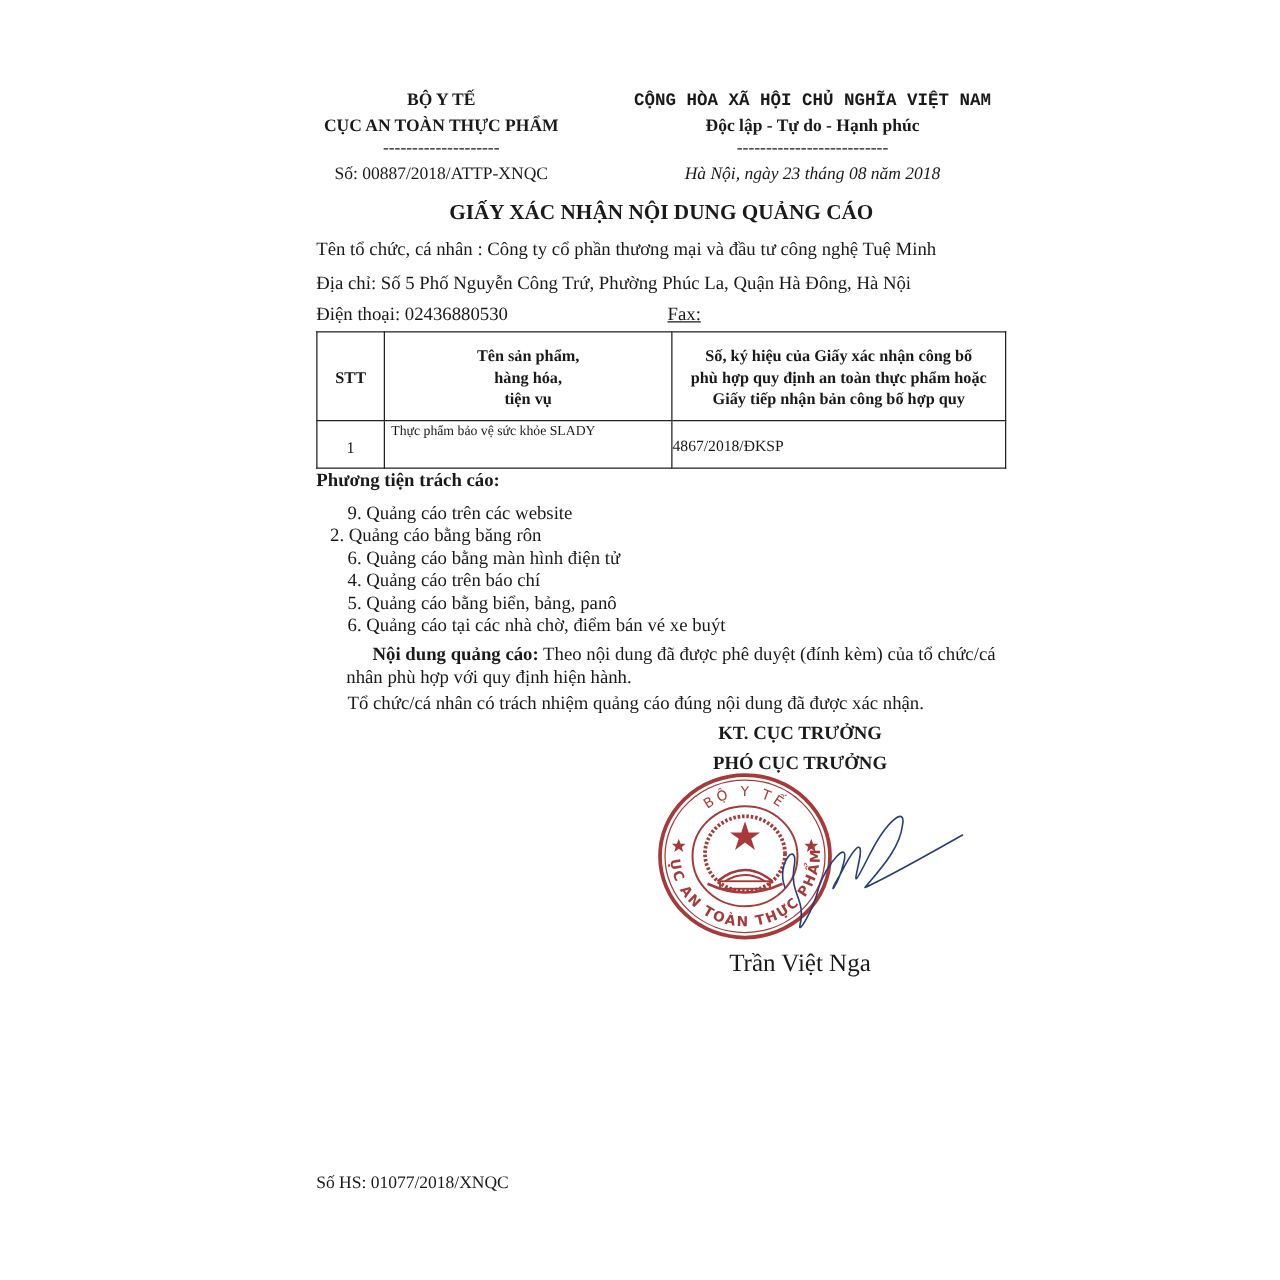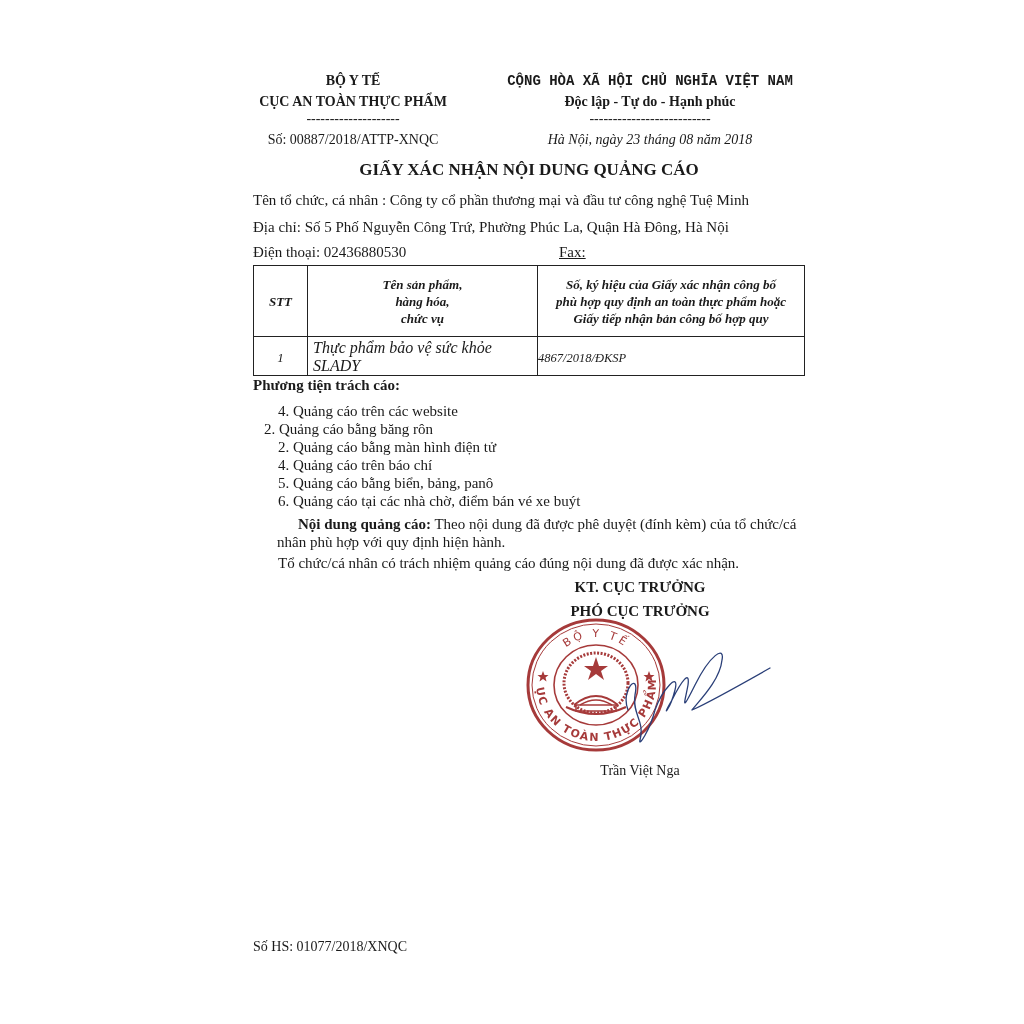--- a/index.html
+++ b/index.html
@@ -10,27 +10,27 @@
     .b { font-weight: bold; }
     .i { font-style: italic; }
     .hdr { font-size: 14px; line-height: 18px; }
     .body-line { font-size: 15px; line-height: 20px; }
 
     .left-col { left: 258px; width: 190px; }
     .right-col { left: 485px; width: 330px; }
 
     table.ptable { position: absolute; left: 253px; top: 265px; width: 552px;
                    border-collapse: collapse; font-size: 13px; }
-    table.ptable td, table.ptable th { border: 1.6px solid #222; padding: 0; font-style: italic; }
+    table.ptable td, table.ptable th { border: 1.6px solid #222; padding: 0; }
     table.ptable th { font-weight: bold; height: 70px; line-height: 17px; text-align: center; vertical-align: middle; }
     table.ptable td { height: 33px; vertical-align: top; }
     .c-stt { width: 53px; }
     .c-name { width: 229px; }
     .td-stt { text-align: center; vertical-align: middle !important; padding-top: 4px !important; }
-    .td-name { padding: 2px 0 0 5px !important; font-size: 16px; }
+    .td-name { padding: 2px 0 0 5px !important; font-size: 11px; }
     .td-code { text-align: left; vertical-align: middle !important; padding-top: 4px !important; font-size: 12.5px; }
 
     .stamp { position: absolute; left: 526px; top: 617px; width: 140px; height: 136px; }
     .signature { position: absolute; left: 610px; top: 640px; width: 170px; height: 110px; }
   </style>
 </head>
 <body>
 
 <div class="abs hdr b center left-col" style="top:72px;">BỘ Y TẾ</div>
 <div class="abs hdr b center left-col" style="top:93px;">CỤC AN TOÀN THỰC PHẨM</div>
@@ -40,49 +40,49 @@
 <div class="abs hdr b center right-col" style="top:72px;font-family:Liberation Mono, monospace;">CỘNG HÒA XÃ HỘI CHỦ NGHĨA VIỆT NAM</div>
 <div class="abs hdr b center right-col" style="top:93px;">Độc lập - Tự do - Hạnh phúc</div>
 <div class="abs hdr center right-col" style="top:110px;">--------------------------</div>
 <div class="abs hdr i center right-col" style="top:131px;">Hà Nội, ngày 23 tháng 08 năm 2018</div>
 
 <div class="abs b center" style="left:253px; width:552px; top:159px; font-size:17px; line-height:22px;">GIẤY XÁC NHẬN NỘI DUNG QUẢNG CÁO</div>
 
 <div class="abs body-line" style="left:253px; top:190px;">Tên tổ chức, cá nhân : Công ty cổ phần thương mại và đầu tư công nghệ Tuệ Minh</div>
 <div class="abs body-line" style="left:253px; top:217px;">Địa chỉ: Số 5 Phố Nguyễn Công Trứ, Phường Phúc La, Quận Hà Đông, Hà Nội</div>
 <div class="abs body-line" style="left:253px; top:242px;">Điện thoại: 02436880530</div>
-<div class="abs body-line" style="left:559px; top:242px;text-decoration:underline;">Fax:</div>
+<div class="abs body-line" style="left:534px; top:242px;text-decoration:underline;">Fax:</div>
 
 <table class="ptable">
   <tbody>
       <tr>
     <th class="c-stt">STT</th>
     <th class="c-name">
       <div>Tên sản phẩm,</div>
       <div>hàng hóa,</div>
-      <div>chức vụ</div>
+      <div>tiện vụ</div>
     </th>
     <th style="white-space:nowrap;">
       <div>Số, ký hiệu của Giấy xác nhận công bố</div>
       <div>phù hợp quy định an toàn thực phẩm hoặc</div>
       <div>Giấy tiếp nhận bản công bố hợp quy</div>
     </th>
   </tr>
   <tr>
     <td class="td-stt">1</td>
     <td class="td-name">Thực phẩm bảo vệ sức khỏe SLADY</td>
     <td class="td-code">4867/2018/ĐKSP</td>
   </tr>
 </tbody>
   </table>
 
 <div class="abs body-line b" style="left:253px; top:375px;">Phương tiện trách cáo:</div>
-<div class="abs body-line" style="left:278px; top:401px;">4. Quảng cáo trên các website</div>
+<div class="abs body-line" style="left:278px; top:401px;">9. Quảng cáo trên các website</div>
 <div class="abs body-line" style="left:264px; top:419px;">2. Quảng cáo bằng băng rôn</div>
-<div class="abs body-line" style="left:278px; top:437px;">2. Quảng cáo bằng màn hình điện tử</div>
+<div class="abs body-line" style="left:278px; top:437px;">6. Quảng cáo bằng màn hình điện tử</div>
 <div class="abs body-line" style="left:278px; top:455px;text-align:center;">4. Quảng cáo trên báo chí</div>
 <div class="abs body-line" style="left:278px; top:473px;">5. Quảng cáo bằng biển, bảng, panô</div>
 <div class="abs body-line" style="left:278px; top:491px;">6. Quảng cáo tại các nhà chờ, điểm bán vé xe buýt</div>
 
 <div class="abs body-line" style="left:278px; top:514px;margin-left:20px;">
   <span class="b">Nội dung quảng cáo:</span><span> Theo nội dung đã được phê duyệt (đính kèm) của tổ chức/cá</span>
 </div>
 <div class="abs body-line" style="left:253px; top:532px;margin-left:24px;">nhân phù hợp với quy định hiện hành.</div>
 <div class="abs body-line" style="left:278px; top:553px;">Tổ chức/cá nhân có trách nhiệm quảng cáo đúng nội dung đã được xác nhận.</div>
 
@@ -112,15 +112,15 @@
   </text>
   <text font-family="DejaVu Sans, sans-serif" font-size="11" fill="#a63a3a" font-weight="bold" letter-spacing="1.5">
     <textPath href="#arcBottom" startOffset="50%" text-anchor="middle">CỤC AN TOÀN THỰC PHẨM</textPath>
   </text>
 </svg>
 
 <svg class="signature" viewBox="0 0 170 110">
   <path d="M 18 70 C 10 50, 30 30, 25 55 C 22 75, 35 80, 30 100 C 28 108, 40 90, 45 70 C 52 50, 70 30, 65 50 C 60 70, 50 80, 62 60 C 72 40, 80 30, 78 45 C 75 62, 70 75, 85 45 C 100 15, 115 5, 112 20 C 110 40, 90 60, 82 70 C 100 62, 130 45, 160 28" fill="none" stroke="#2a3f78" stroke-width="1.3" stroke-linecap="round" stroke-linejoin="round"></path>
 </svg>
 
-<div class="abs center" style="left:560px; width:160px; top:761px; font-size:14px; line-height:20px;">Trần Việt Nga</div>
+<div class="abs center" style="left:560px; width:160px; top:761px; font-size:20px; line-height:20px;">Trần Việt Nga</div>
 
 <div class="abs" style="left:253px; top:938px; font-size:14px; line-height:18px;">Số HS: 01077/2018/XNQC</div>
 
 </body></html>

